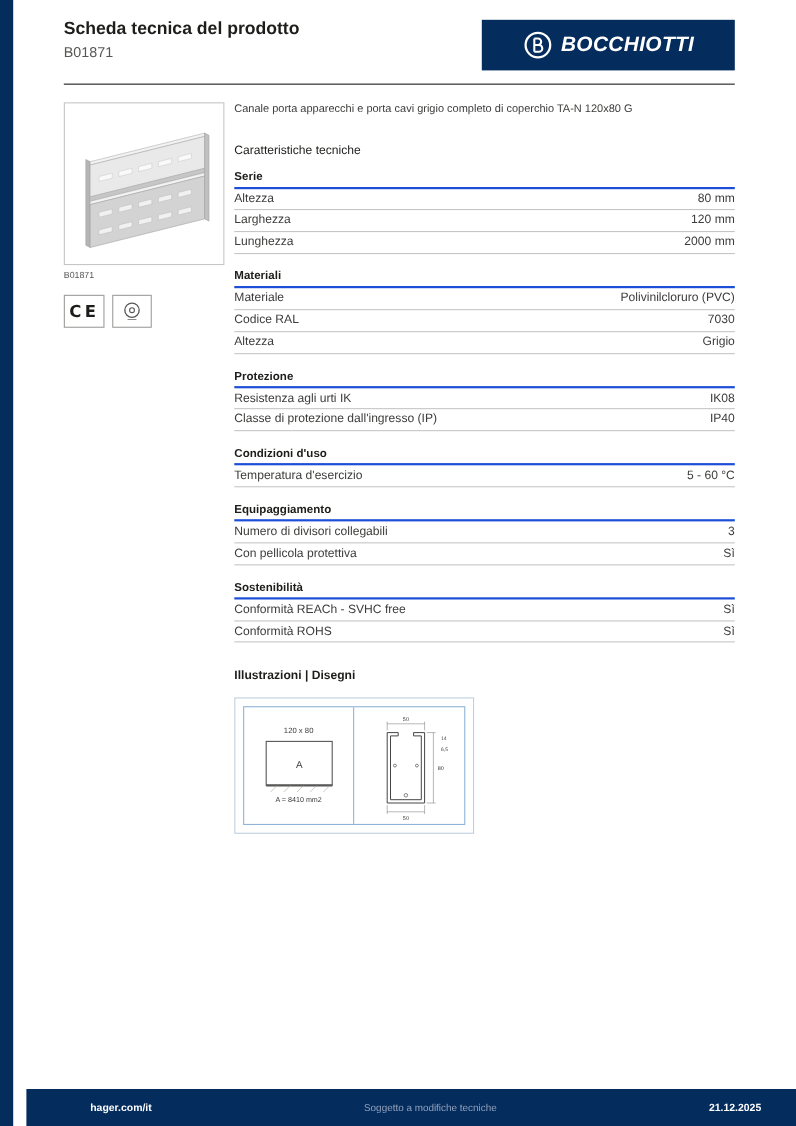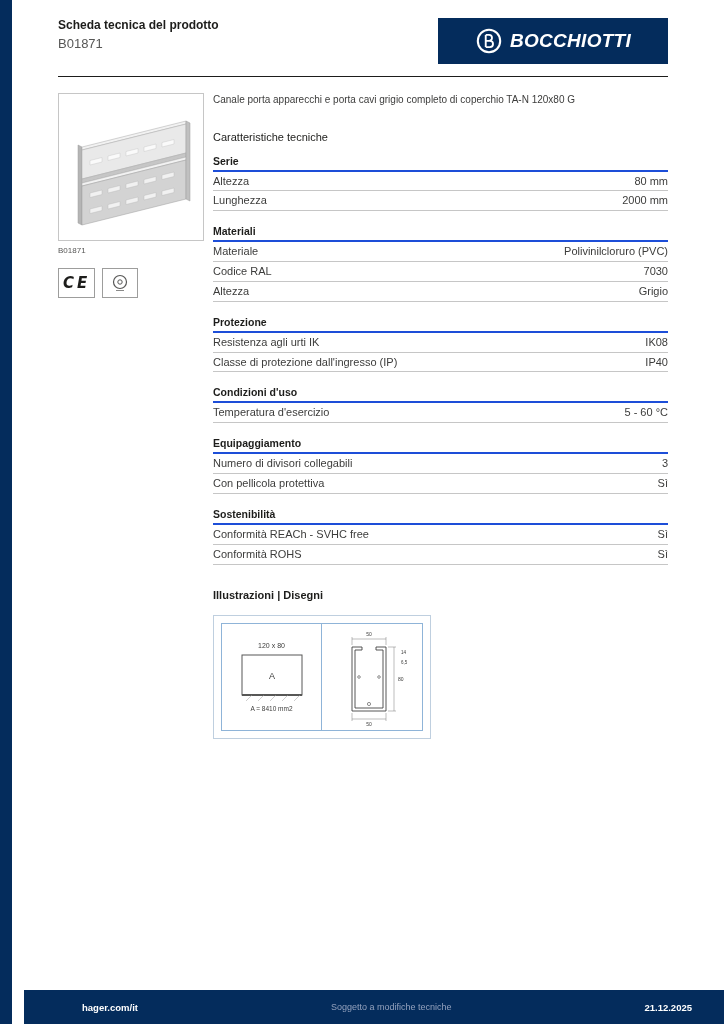--- a/index.html
+++ b/index.html
@@ -13,21 +13,21 @@
   }
   .accent-bar {
     position: absolute; left: 0; top: 0;
     width: 12px; height: 1024px;
     background: #042c5c;
   }
   header {
     display: flex; justify-content: space-between; align-items: flex-start;
     padding: 18px 56px 0 58px;
   }
-  .page-title { font-size: 12px; font-weight: bold; color: #1d1d1b; }
+  .page-title { font-size: 16px; font-weight: bold; color: #1d1d1b; }
   .product-code { font-size: 13px; color: #575756; margin-top: 4px; }
   .logo-box {
     width: 230px; height: 46px; background: #042c5c;
     display: flex; align-items: center; justify-content: center; gap: 7px;
     flex: none;
   }
   .logo-text {
     color: #fff; font-weight: bold; font-style: italic;
     font-size: 19px; letter-spacing: 0.3px;
   }
@@ -40,21 +40,21 @@
   }
   .image-caption { font-size: 8px; color: #575756; margin-top: 5px; }
   .cert-row { display: flex; gap: 7px; margin-top: 13px; }
   .cert-box {
     min-width: 36px; height: 30px; border: 1px solid #9d9d9c;
     display: flex; align-items: center; justify-content: center; padding: 0 4px;
     background: #fff;
   }
   .ce-text {
     font-family: "DejaVu Sans", sans-serif;
-    font-size: 15px; font-weight: bold; color: #1d1d1b; letter-spacing: 3px; font-style: italic;
+    font-size: 15px; font-weight: bold; color: #1d1d1b; letter-spacing: 3px;
   }
   .right-col { flex: 1; min-width: 0; }
   .description { font-size: 10px; font-weight: normal; color: #3c3c3b; line-height: 1.35; }
   .specs-heading { font-size: 11px; font-weight: normal; color: #1d1d1b; margin: 24px 0 10px; }
   .spec-section { margin-bottom: 12px; }
   .section-title {
     font-size: 10.5px; font-weight: bold; color: #1d1d1b;
     padding: 2px 0 3px; border-bottom: 2px solid #1d4ed8;
   }
   .spec-row {
@@ -166,20 +166,24 @@
     <p class="description">Canale porta apparecchi e porta cavi grigio completo di coperchio TA-N 120x80 G</p>
 
     <h2 class="specs-heading">Caratteristiche tecniche</h2>
 
     <div id="sections">
         <section class="spec-section">
           <div class="section-title">Serie</div>
           <div class="spec-row">
             <span class="spec-label">Altezza</span>
             <span class="spec-value">80 mm</span>
+          </div>
+          <div class="spec-row">
+            <span class="spec-label">Larghezza</span>
+            <span class="spec-value">120 mm</span>
           </div>
           <div class="spec-row">
             <span class="spec-label">Lunghezza</span>
             <span class="spec-value">2000 mm</span>
           </div>
         </section>
         <section class="spec-section">
           <div class="section-title">Materiali</div>
           <div class="spec-row">
             <span class="spec-label">Materiale</span>

